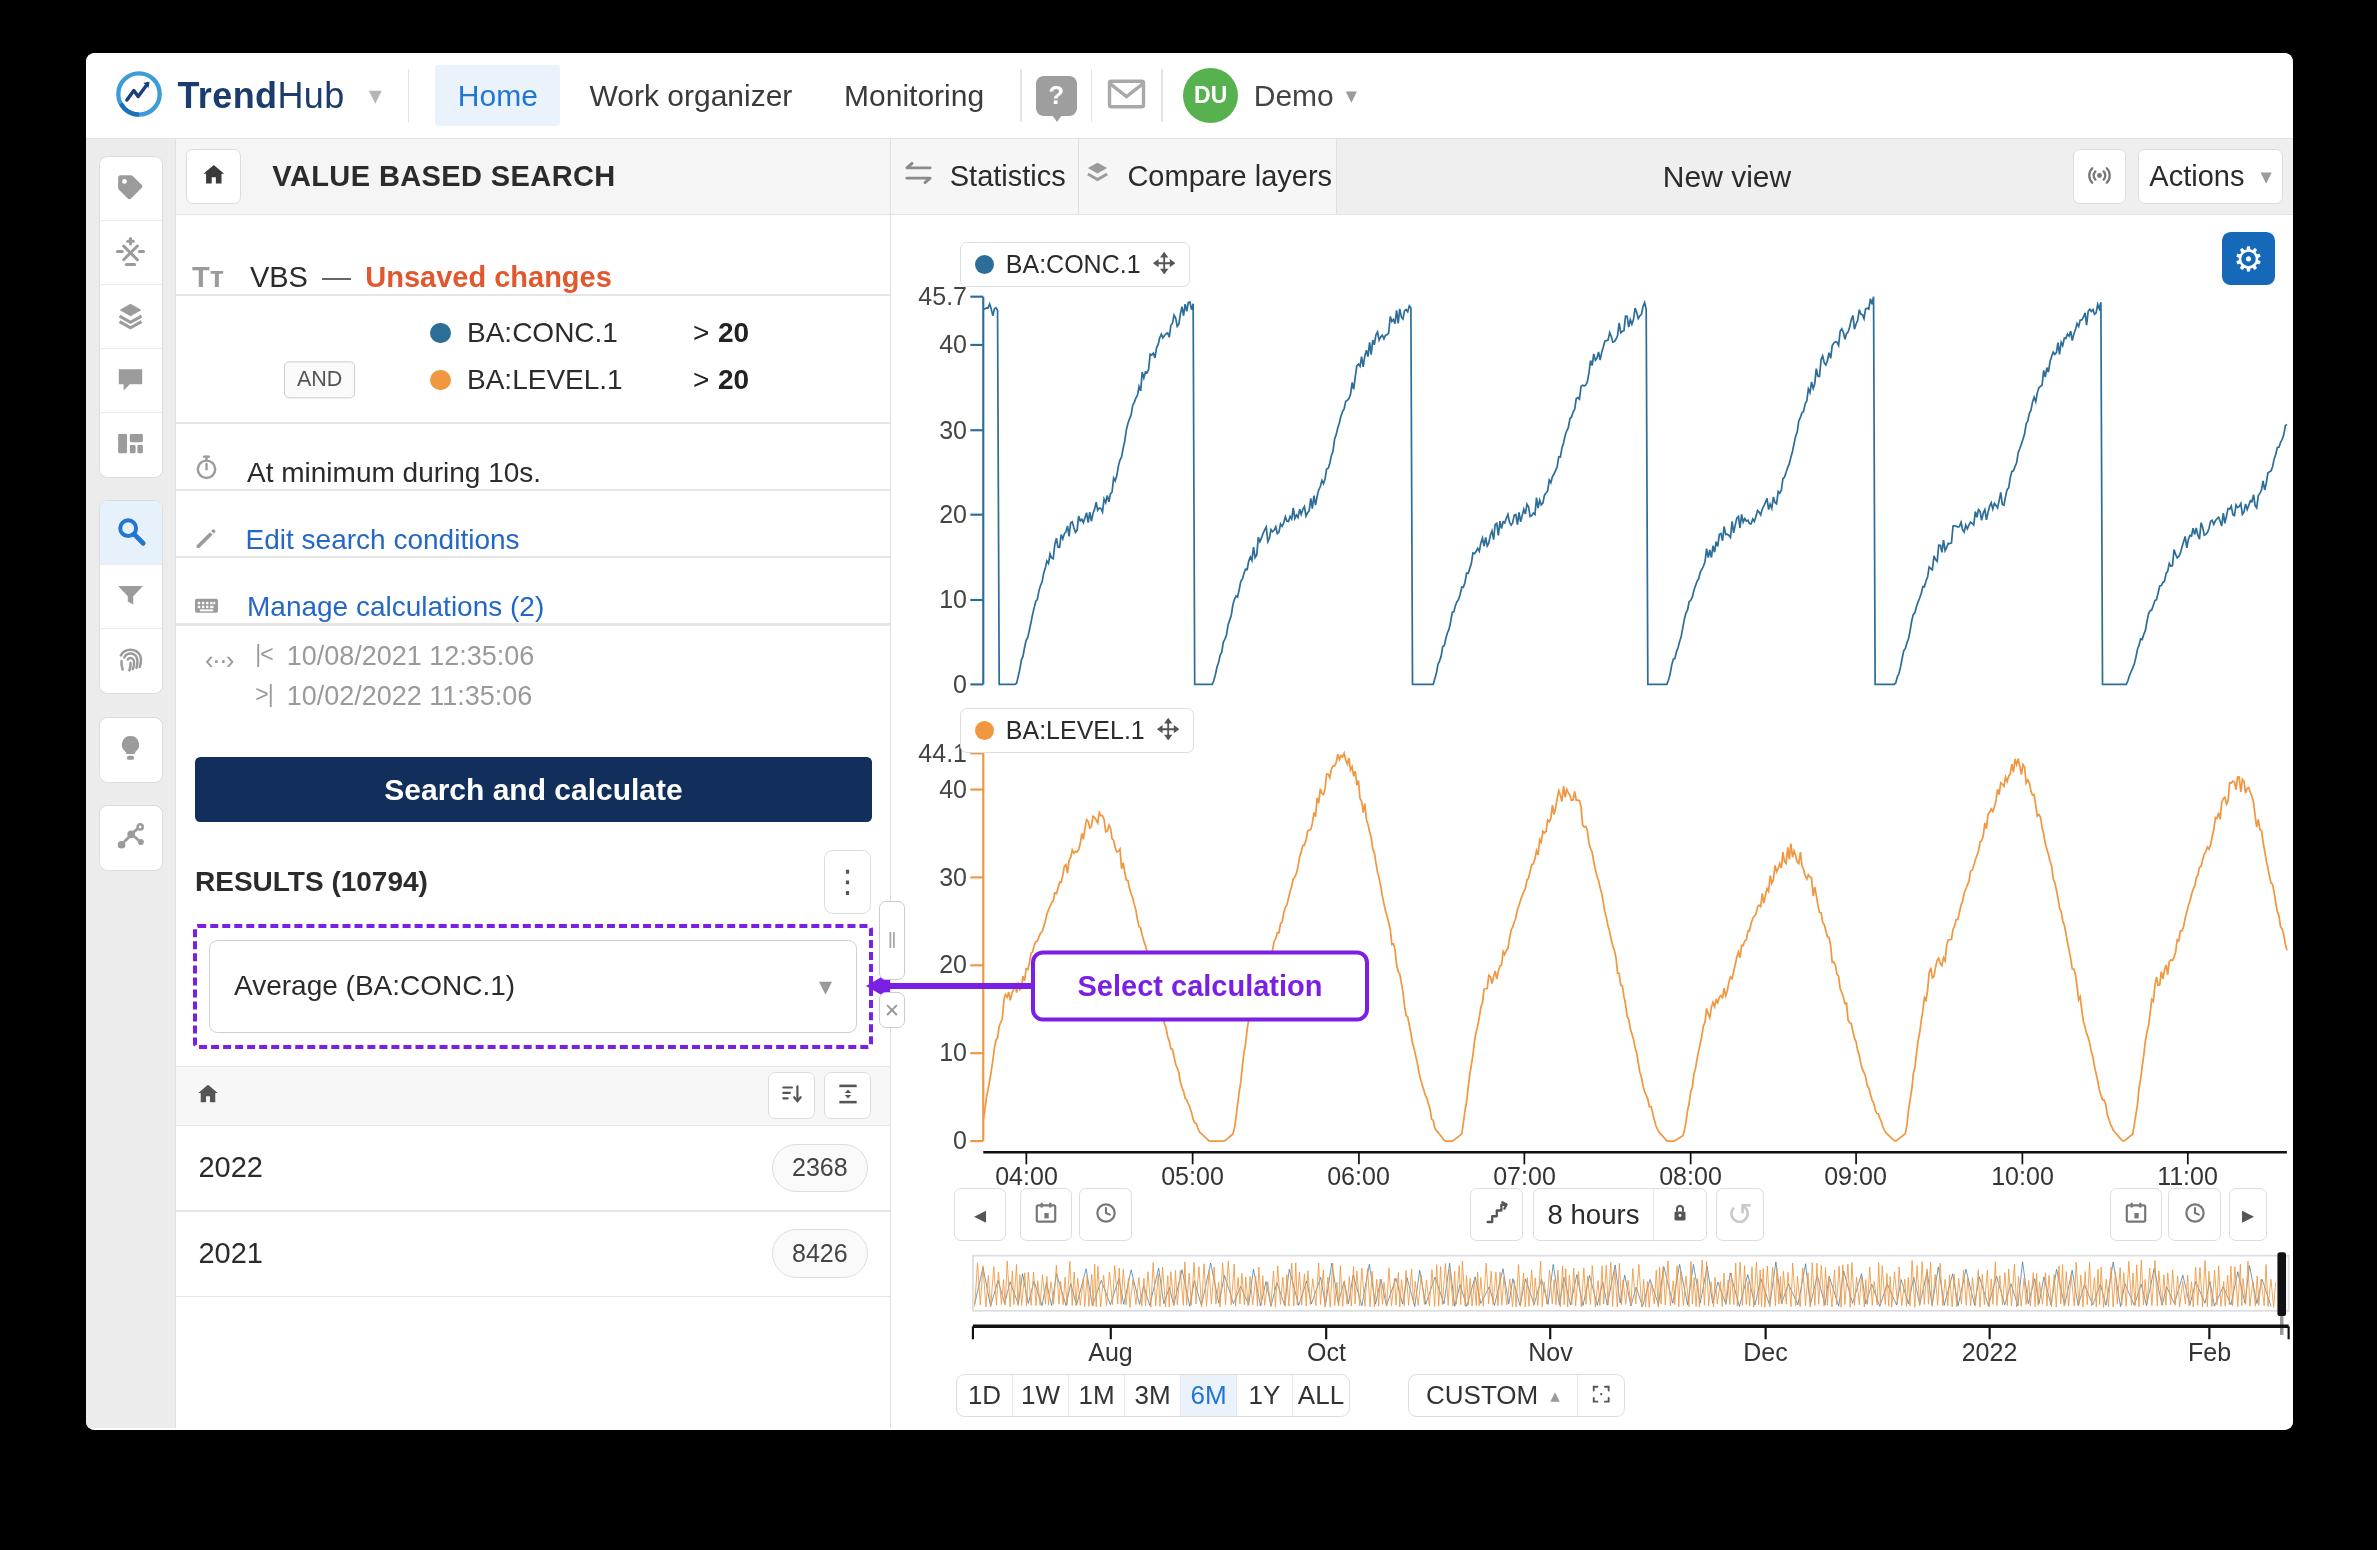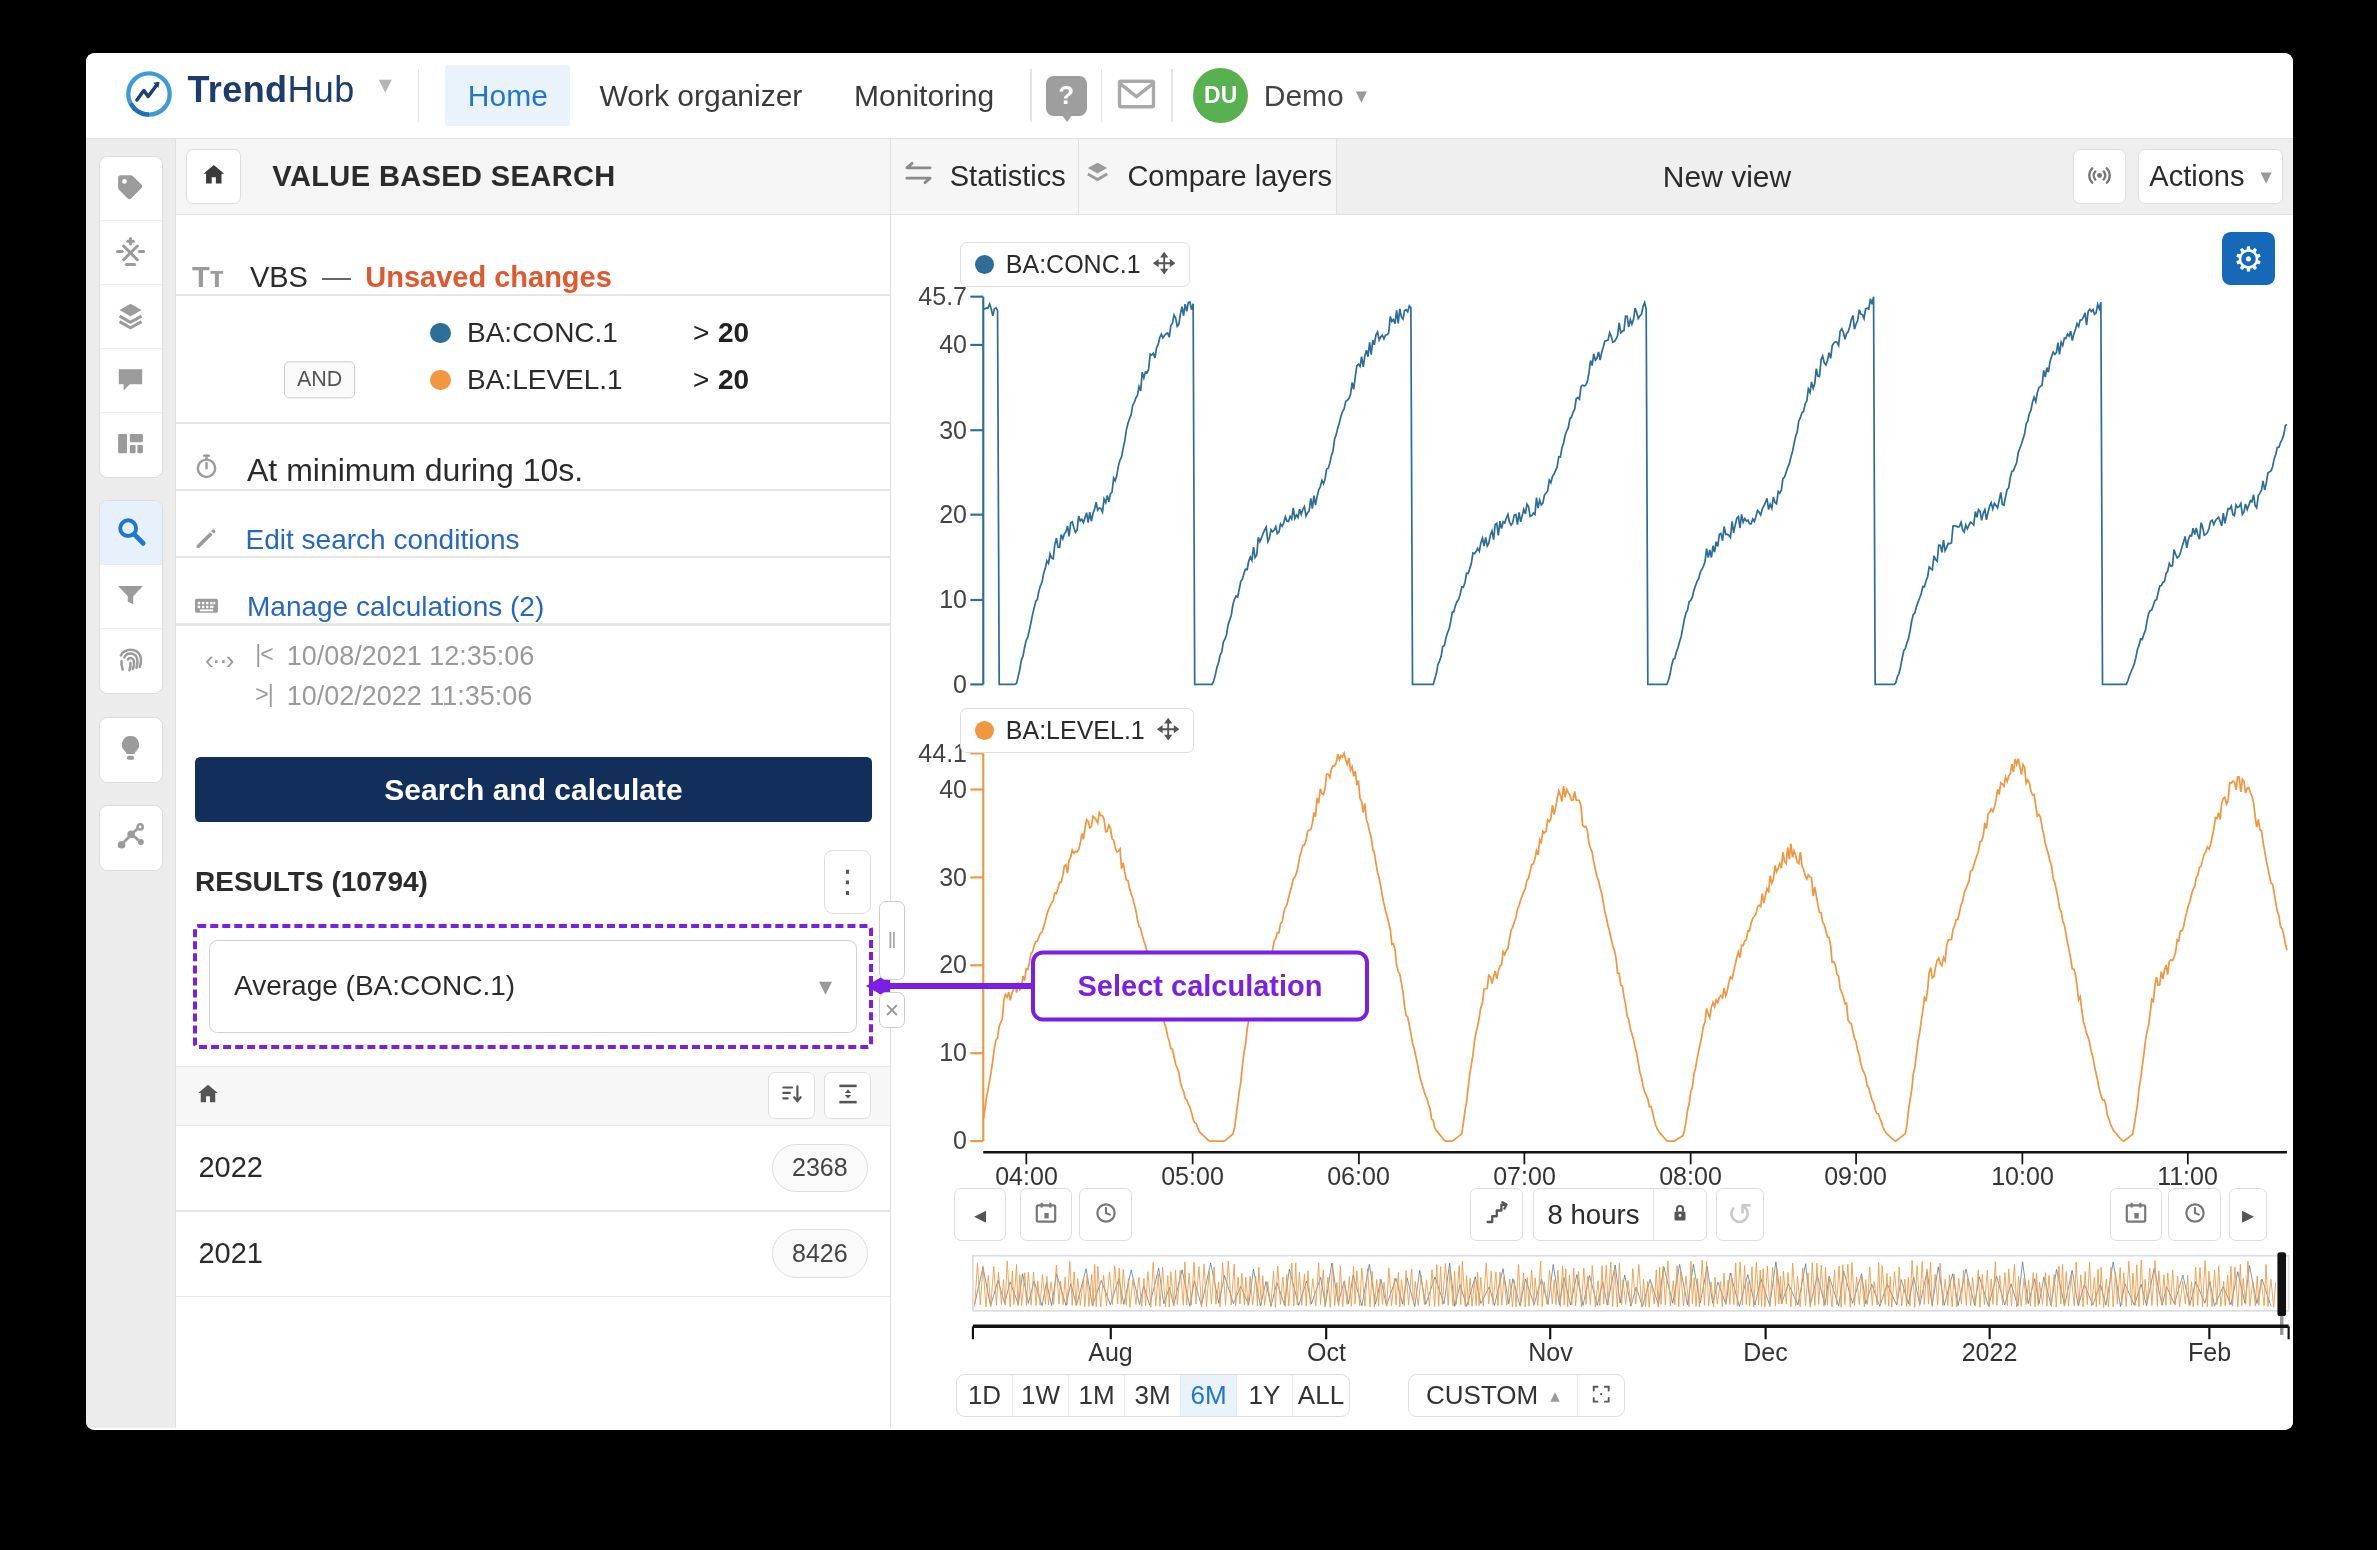--- a/index.html
+++ b/index.html
@@ -1,21 +1,21 @@
 <!DOCTYPE html>
 <html style="font-size:13.8px"><head>
 <meta charset="utf-8">
 <style>
   * { margin:0; padding:0; box-sizing:border-box; }
   html,body { width:2377px; height:1551px; background:#000; font-family:"Liberation Sans", sans-serif; }
   .app { position:absolute; left:86px; top:53px; width:2207px; height:1377px; background:#fff; border-radius:8.6px; overflow:hidden; }
 
   
   .topbar { height:86px; display:flex; align-items:center; border-bottom:1.7px solid #e2e2e2; background:#fff; }
-  .brand { display:flex; padding-left:27.6px;margin-left:10px; }
+  .brand { display:flex; align-items:center; padding-left:27.6px; }
   .brand-name { font-size:36px; color:#1d3c6e; margin-left:13.8px; letter-spacing:0.4px; }
   .brand-name b { font-weight:700; }
   .brand-caret { color:#b5b5b5; font-size:26px; margin-left:24px; }
   .v-sep { width:1.7px; height:53px; background:#e4e4e4; margin:0 26px; }
   .search-wrap { display:flex; align-items:center; gap:15.5px; flex:1; }
   .search-input { border:none; outline:none; font-size:30px; color:#2176d2; width:603px; font-family:"Liberation Sans",sans-serif; background:transparent; }
   .search-input::placeholder { color:#2176d2; opacity:1; }
   .topnav { display:flex; align-items:center; gap:6.9px; font-size:30px; }
   .topnav .nav-item { padding:13.8px 22.4px; color:#3a3a3a; cursor:pointer; border-radius:3.4px; white-space:nowrap; }
   .topnav .nav-item.active { color:#2176d2; background:#eaf2fb; }
@@ -48,21 +48,21 @@
   .vbs-name { font-size:29px; color:#2b2b2b; }
   .vbs-dash { font-size:29px; color:#666; margin:0 10.3px; }
   .vbs-status { font-size:29px; color:#e2582e;font-weight:bold; }
   .cond-block { padding:13.8px 0 19px 0; position:relative; }
   .cond-row { height:47px; display:flex; align-items:center; position:relative; }
   .cond-dot { width:20.7px; height:20.7px; border-radius:50%; position:absolute; left:254px; }
   .cond-tag { position:absolute; left:291px; font-size:28px; color:#2b2b2b; }
   .cond-val { position:absolute; left:517px; font-size:28px; color:#222; font-weight:700; }
   .cond-val .op { font-weight:400; margin-right:8.6px; }
   .and-chip { position:absolute; left:108px; top:50%; transform:translateY(-50%); border:1.7px solid #ccc; background:#fafafa; border-radius:5.2px; font-size:21.5px; color:#555; padding:5.2px 12px; }
-  .dur-row { height:65px; gap:26px; font-size:32px; color:#2b2b2b; }
+  .dur-row { height:65px; gap:26px; font-size:28px; color:#2b2b2b; }
   .link-row { height:65px; gap:26px; cursor:pointer; }
   .link-row .link { font-size:28px; color:#2468c4; }
   .range-block { padding:15.5px 29px 19px 29px; display:flex; gap:22.4px; }
   .range-icon { color:#9a9a9a; font-size:26px; letter-spacing:-1.7px; padding-top:3.4px; }
   .range-lines { display:flex; flex-direction:column; gap:8.6px; }
   .range-line { font-size:27px; color:#9a9a9a; display:flex; gap:13.8px; }
   .range-line .rg { font-size:23px; letter-spacing:-0.9px; }
   .search-btn { display:block; margin:26px 19px 8.6px 19px; width:677px; height:65px; background:#122f5c; color:#fff; font-size:30px; font-weight:600; border:none; border-radius:5.2px; cursor:pointer; font-family:"Liberation Sans",sans-serif; }
   .results-row { display:flex; align-items:center; justify-content:space-between; padding:19px 19px 3.4px 19px; }
   .results-title { font-size:28px; font-weight:700; color:#2b2b2b; }

